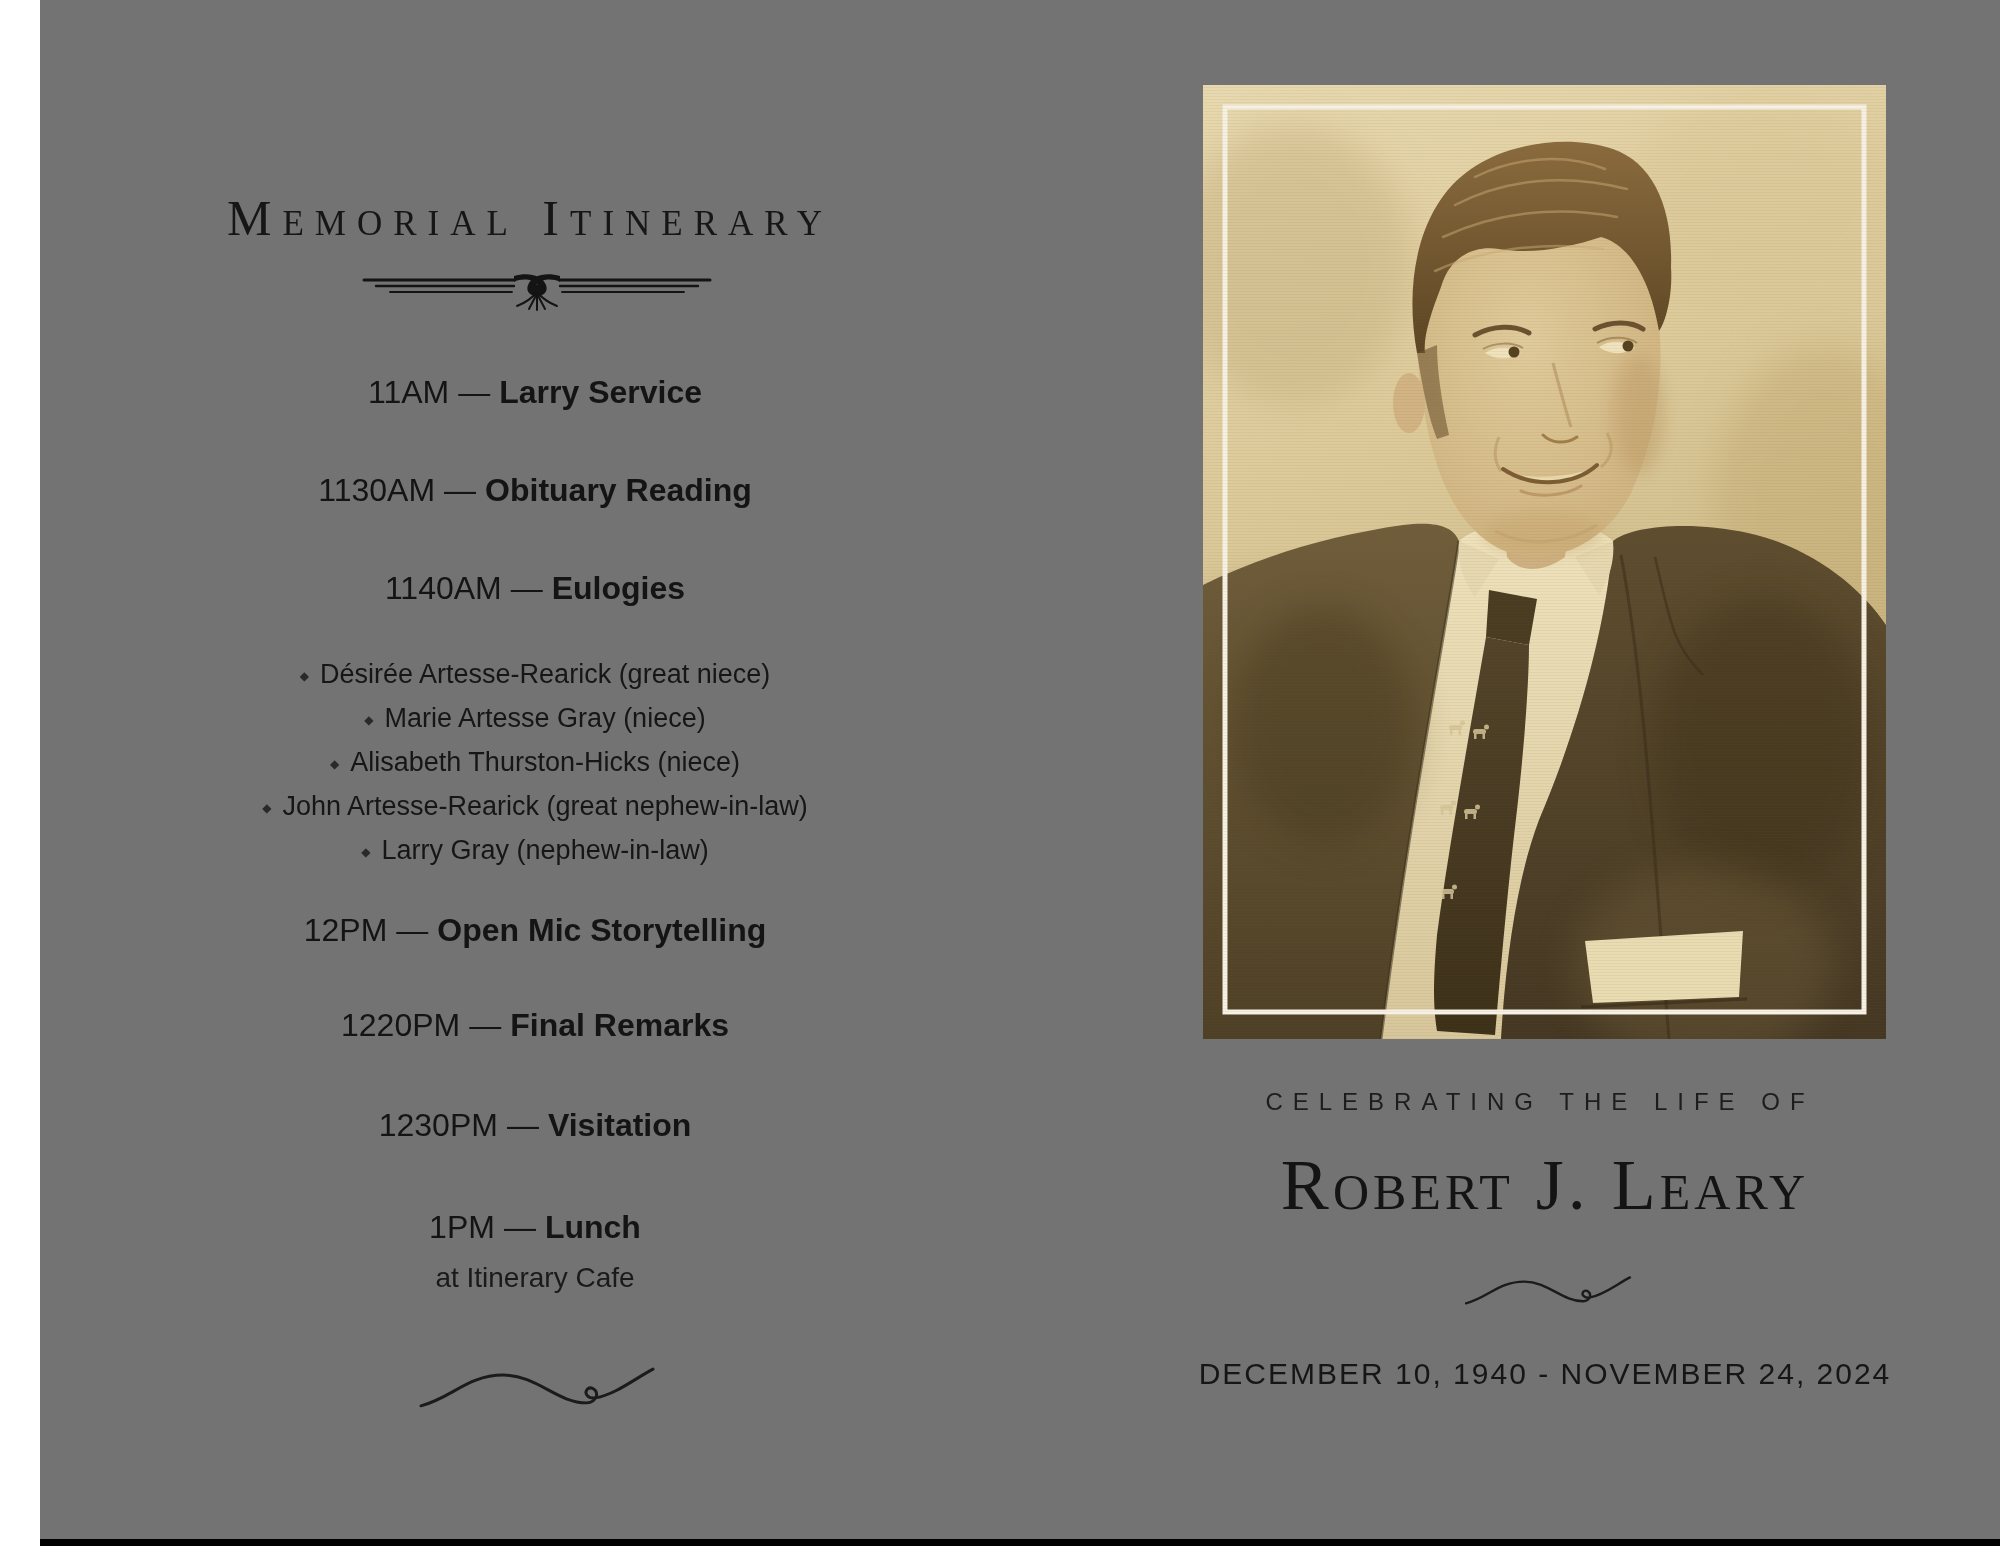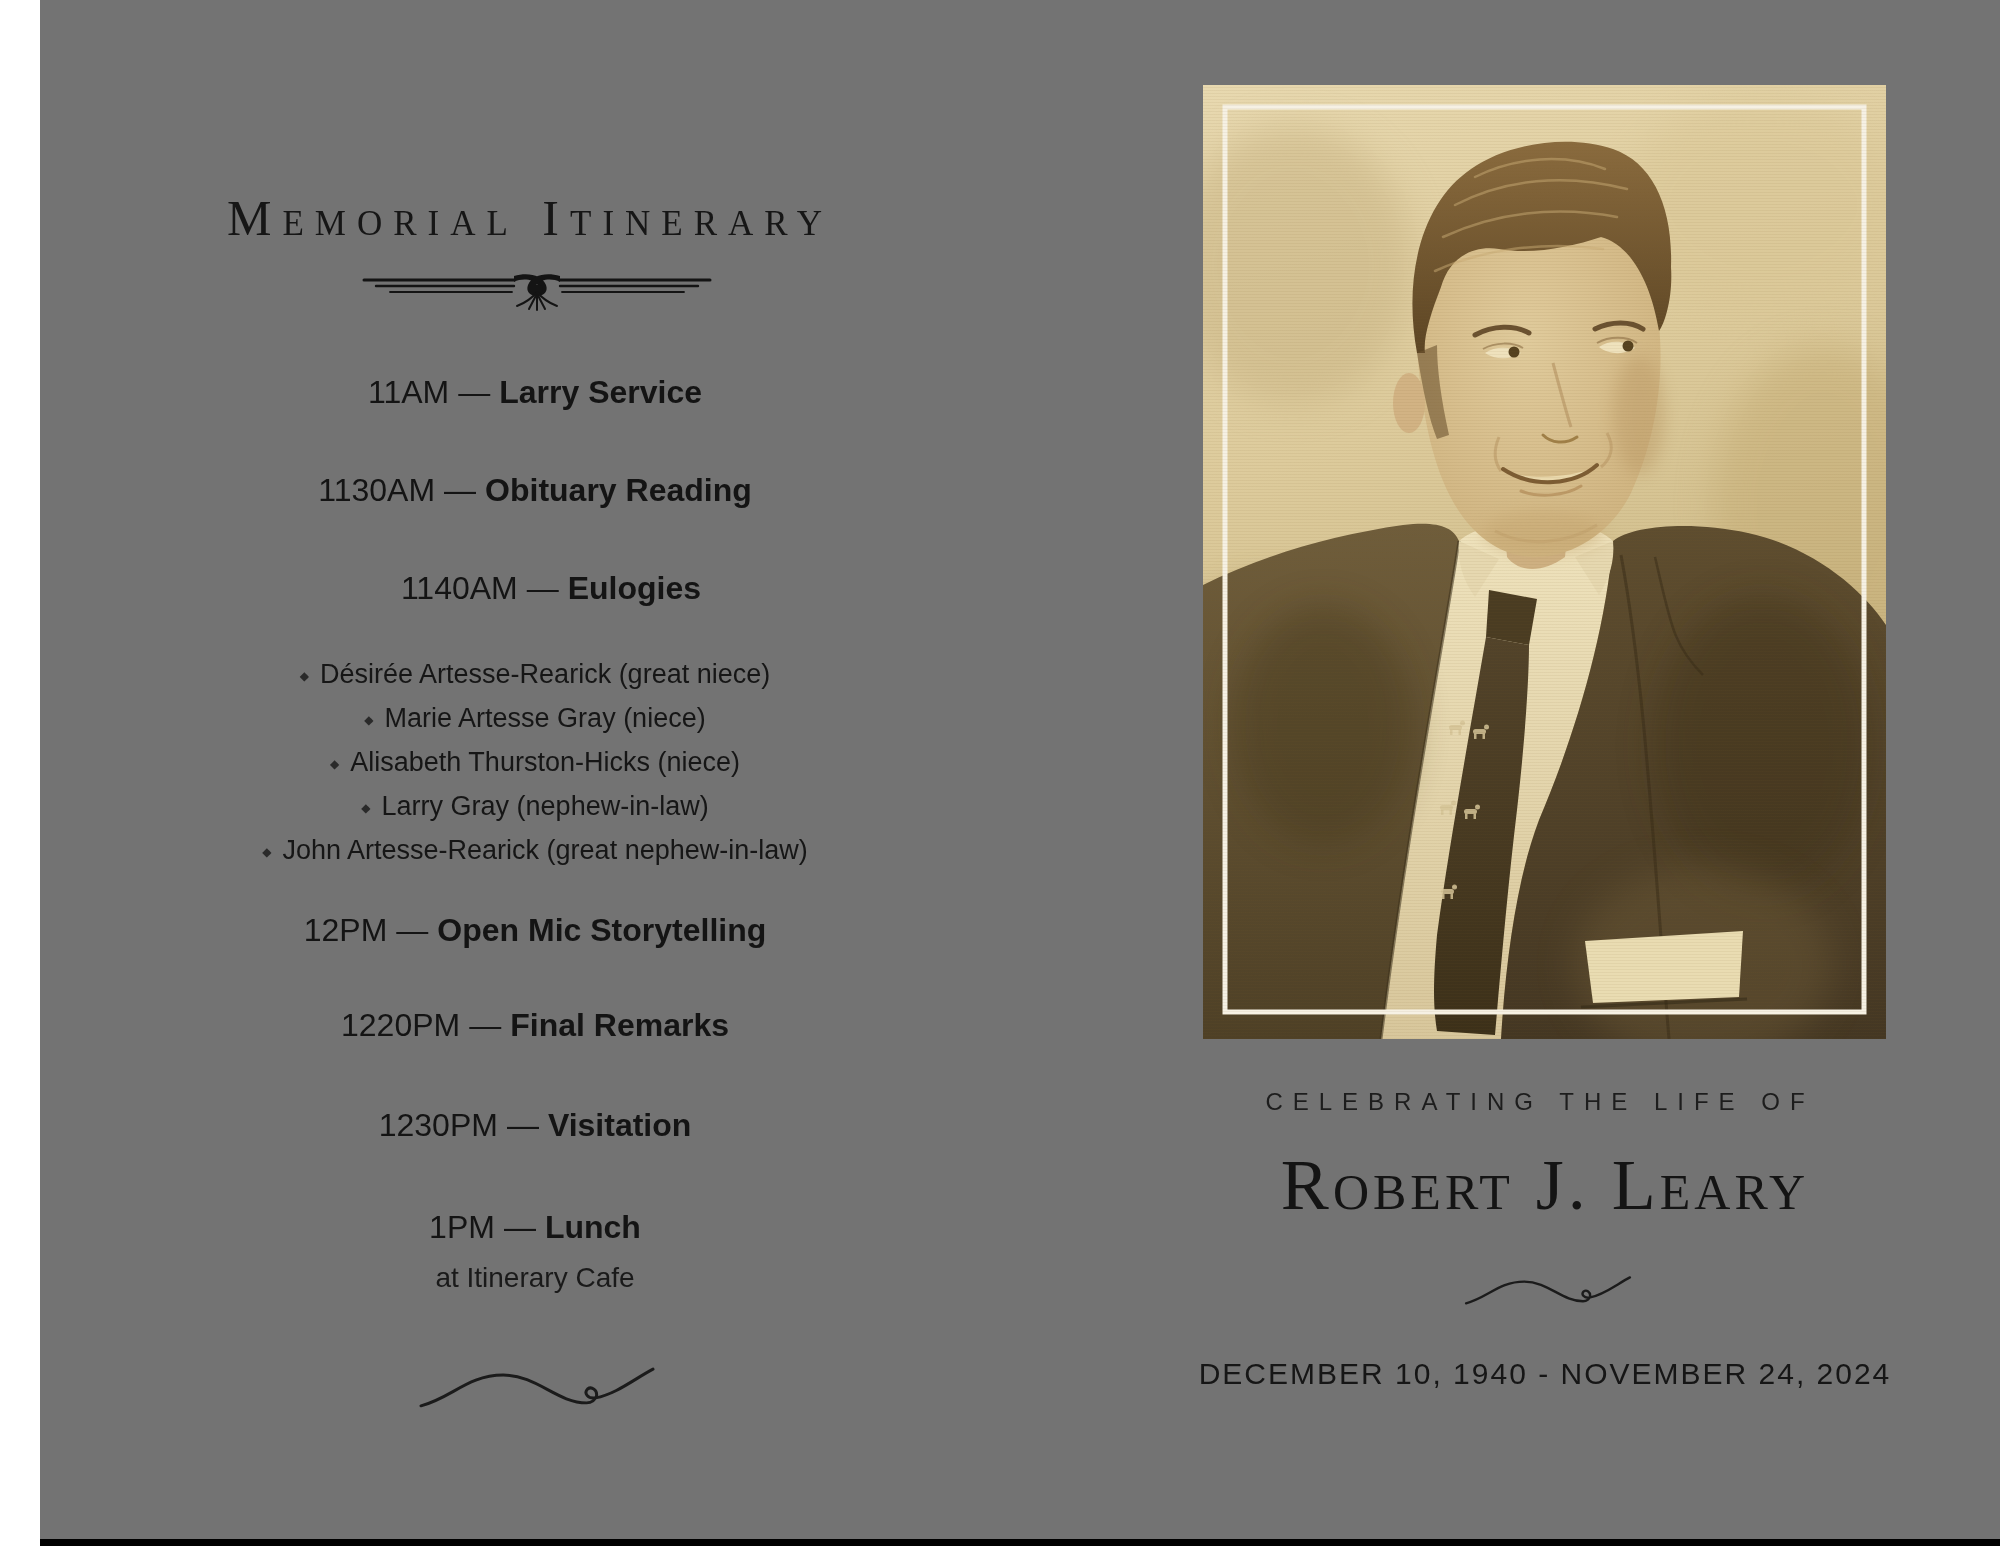--- a/index.html
+++ b/index.html
@@ -14,21 +14,21 @@
   .lp-title{
     left:0;top:188px;width:990px;
     font-family:"Liberation Serif",serif;font-variant:small-caps;
     font-size:50px;line-height:1.2;letter-spacing:11px;margin-left:-5px;
     color:#161616;font-weight:400;
   }
   .lp-divider{left:322px;top:262px;width:350px;height:50px;}
   .sch{left:0;width:990px;font-size:32px;line-height:1.25;color:#141414;}
   .sch .evt{font-weight:700;}
   .sch .dash{margin:0 9px;font-weight:400;}
-  .sch1{top:372px;} .sch2{top:470px;} .sch3{top:568px;padding-left:16px;}
+  .sch1{top:372px;} .sch2{top:470px;} .sch3{top:568px;}
   .sch4{top:910px;} .sch5{top:1005px;} .sch6{top:1105px;} .sch7{top:1207px;}
   .speakers{left:0;top:653px;width:990px;font-size:27px;line-height:42px;color:#161616;}
   .speakers .bullet{font-size:12px;margin-right:11px;vertical-align:3px;color:#2a2a2a;}
   .lp-location{left:0;top:1260px;width:990px;font-size:28px;line-height:1.3;}
   .lp-flourish{left:378px;top:1362px;width:238px;height:50px;}
 
   
   .photo{left:1163px;top:85px;width:683px;height:954px;}
   .photo svg{display:block;}
   .photo .grain{
@@ -87,22 +87,22 @@
     <span>1130AM</span><span class="dash">—</span><span class="evt">Obituary Reading</span>
   </div>
   <div class="abs center sch sch3">
     <span>1140AM</span><span class="dash">—</span><span class="evt">Eulogies</span>
   </div>
 
   <div class="abs center speakers">
     <div><span class="bullet">◆</span><span>Désirée Artesse-Rearick (great niece)</span></div>
     <div><span class="bullet">◆</span><span>Marie Artesse Gray (niece)</span></div>
     <div><span class="bullet">◆</span><span>Alisabeth Thurston-Hicks (niece)</span></div>
+    <div><span class="bullet">◆</span><span>John Artesse-Rearick (great nephew-in-law)</span></div>
     <div><span class="bullet">◆</span><span>Larry Gray (nephew-in-law)</span></div>
-    <div><span class="bullet">◆</span><span>John Artesse-Rearick (great nephew-in-law)</span></div>
   </div>
 
   <div class="abs center sch sch4">
     <span>12PM</span><span class="dash">—</span><span class="evt">Open Mic Storytelling</span>
   </div>
   <div class="abs center sch sch5">
     <span>1220PM</span><span class="dash">—</span><span class="evt">Final Remarks</span>
   </div>
   <div class="abs center sch sch6">
     <span>1230PM</span><span class="dash">—</span><span class="evt">Visitation</span>

